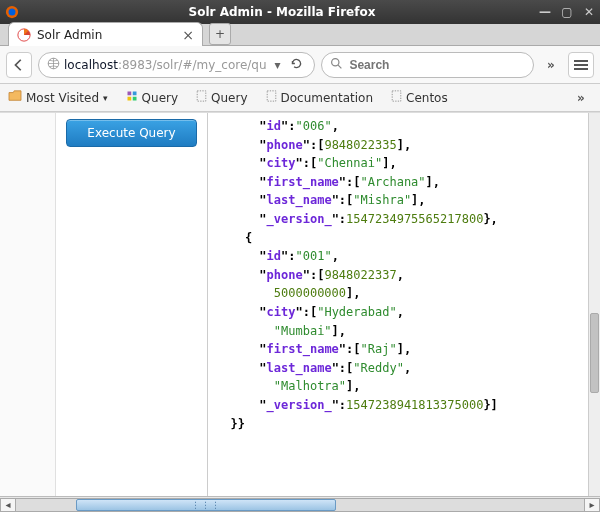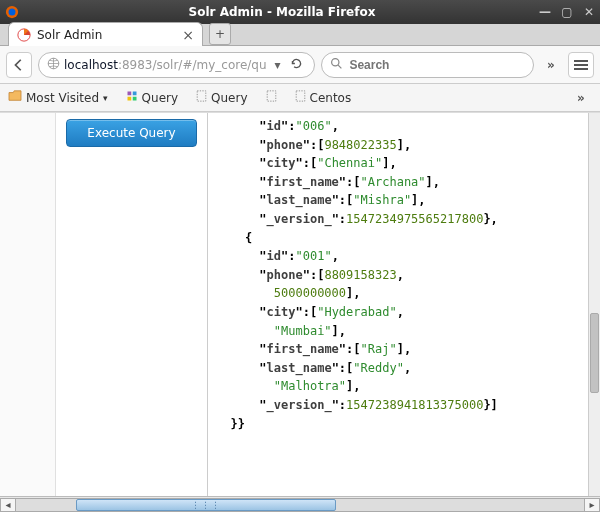--- a/index.html
+++ b/index.html
@@ -158,21 +158,21 @@
       flex:1;
       overflow:auto;
       padding:4px 8px 8px 8px;
       font-family: "DejaVu Sans Mono", "Liberation Mono", monospace;
       font-size:12px;
       line-height:1.55;
       color:#222;
       position:relative;
     }
     .code pre { white-space:pre; }
-    .k { color:#404040; font-weight:bold; }  
+    .k { color:#6d28d9; font-weight:bold; }  
     .p { color:#000; font-weight:bold;}      
     .s { color:#2e8b2e; }                    
     .n { color:#4d7c0f; }                    
     .vscroll-ghost {
       position:absolute;
       right:0; top:0; bottom:0;
       width:12px;
       background:#eee;
       border-left:1px solid #ccc;
     }
@@ -304,20 +304,21 @@
         </svg>
     </span>
     <span>Query</span>
   </div>
   <div class="bookmark">
     <span class="dotted">
       <svg width="11" height="12" viewBox="0 0 12 14">
           <rect x="1" y="1" width="10" height="12" fill="none" stroke="#888" stroke-dasharray="1.5 1.5"></rect>
         </svg>
     </span>
+    <span>Documentation</span>
   </div>
   <div class="bookmark">
     <span class="dotted">
       <svg width="11" height="12" viewBox="0 0 12 14">
           <rect x="1" y="1" width="10" height="12" fill="none" stroke="#888" stroke-dasharray="1.5 1.5"></rect>
         </svg>
     </span>
     <span>Centos</span>
   </div>
   <div class="spacer"></div>
@@ -332,21 +333,21 @@
   <div class="rightcol">
     <div class="code" id="code-output">
         <pre>      <span class="p">"</span><span class="k">id</span><span class="p">"</span><span class="p">:</span><span class="s">"006"</span><span class="p">,</span>
       <span class="p">"</span><span class="k">phone</span><span class="p">"</span><span class="p">:[</span><span class="n">9848022335</span><span class="p">],</span>
       <span class="p">"</span><span class="k">city</span><span class="p">"</span><span class="p">:[</span><span class="s">"Chennai"</span><span class="p">],</span>
       <span class="p">"</span><span class="k">first_name</span><span class="p">"</span><span class="p">:[</span><span class="s">"Archana"</span><span class="p">],</span>
       <span class="p">"</span><span class="k">last_name</span><span class="p">"</span><span class="p">:[</span><span class="s">"Mishra"</span><span class="p">],</span>
       <span class="p">"</span><span class="k">_version_</span><span class="p">"</span><span class="p">:</span><span class="n">1547234975565217800</span><span class="p">},</span>
     <span class="p">{</span>
       <span class="p">"</span><span class="k">id</span><span class="p">"</span><span class="p">:</span><span class="s">"001"</span><span class="p">,</span>
-      <span class="p">"</span><span class="k">phone</span><span class="p">"</span><span class="p">:[</span><span class="n">8809158323</span><span class="p">,</span>
+      <span class="p">"</span><span class="k">phone</span><span class="p">"</span><span class="p">:[</span><span class="n">9848022337</span><span class="p">,</span>
         <span class="n">5000000000</span><span class="p">],</span>
       <span class="p">"</span><span class="k">city</span><span class="p">"</span><span class="p">:[</span><span class="s">"Hyderabad"</span><span class="p">,</span>
         <span class="s">"Mumbai"</span><span class="p">],</span>
       <span class="p">"</span><span class="k">first_name</span><span class="p">"</span><span class="p">:[</span><span class="s">"Raj"</span><span class="p">],</span>
       <span class="p">"</span><span class="k">last_name</span><span class="p">"</span><span class="p">:[</span><span class="s">"Reddy"</span><span class="p">,</span>
         <span class="s">"Malhotra"</span><span class="p">],</span>
       <span class="p">"</span><span class="k">_version_</span><span class="p">"</span><span class="p">:</span><span class="n">1547238941813375000</span><span class="p">}]</span>
   <span class="p">}}</span></pre>
       </div>
     <div class="vscroll-ghost">

